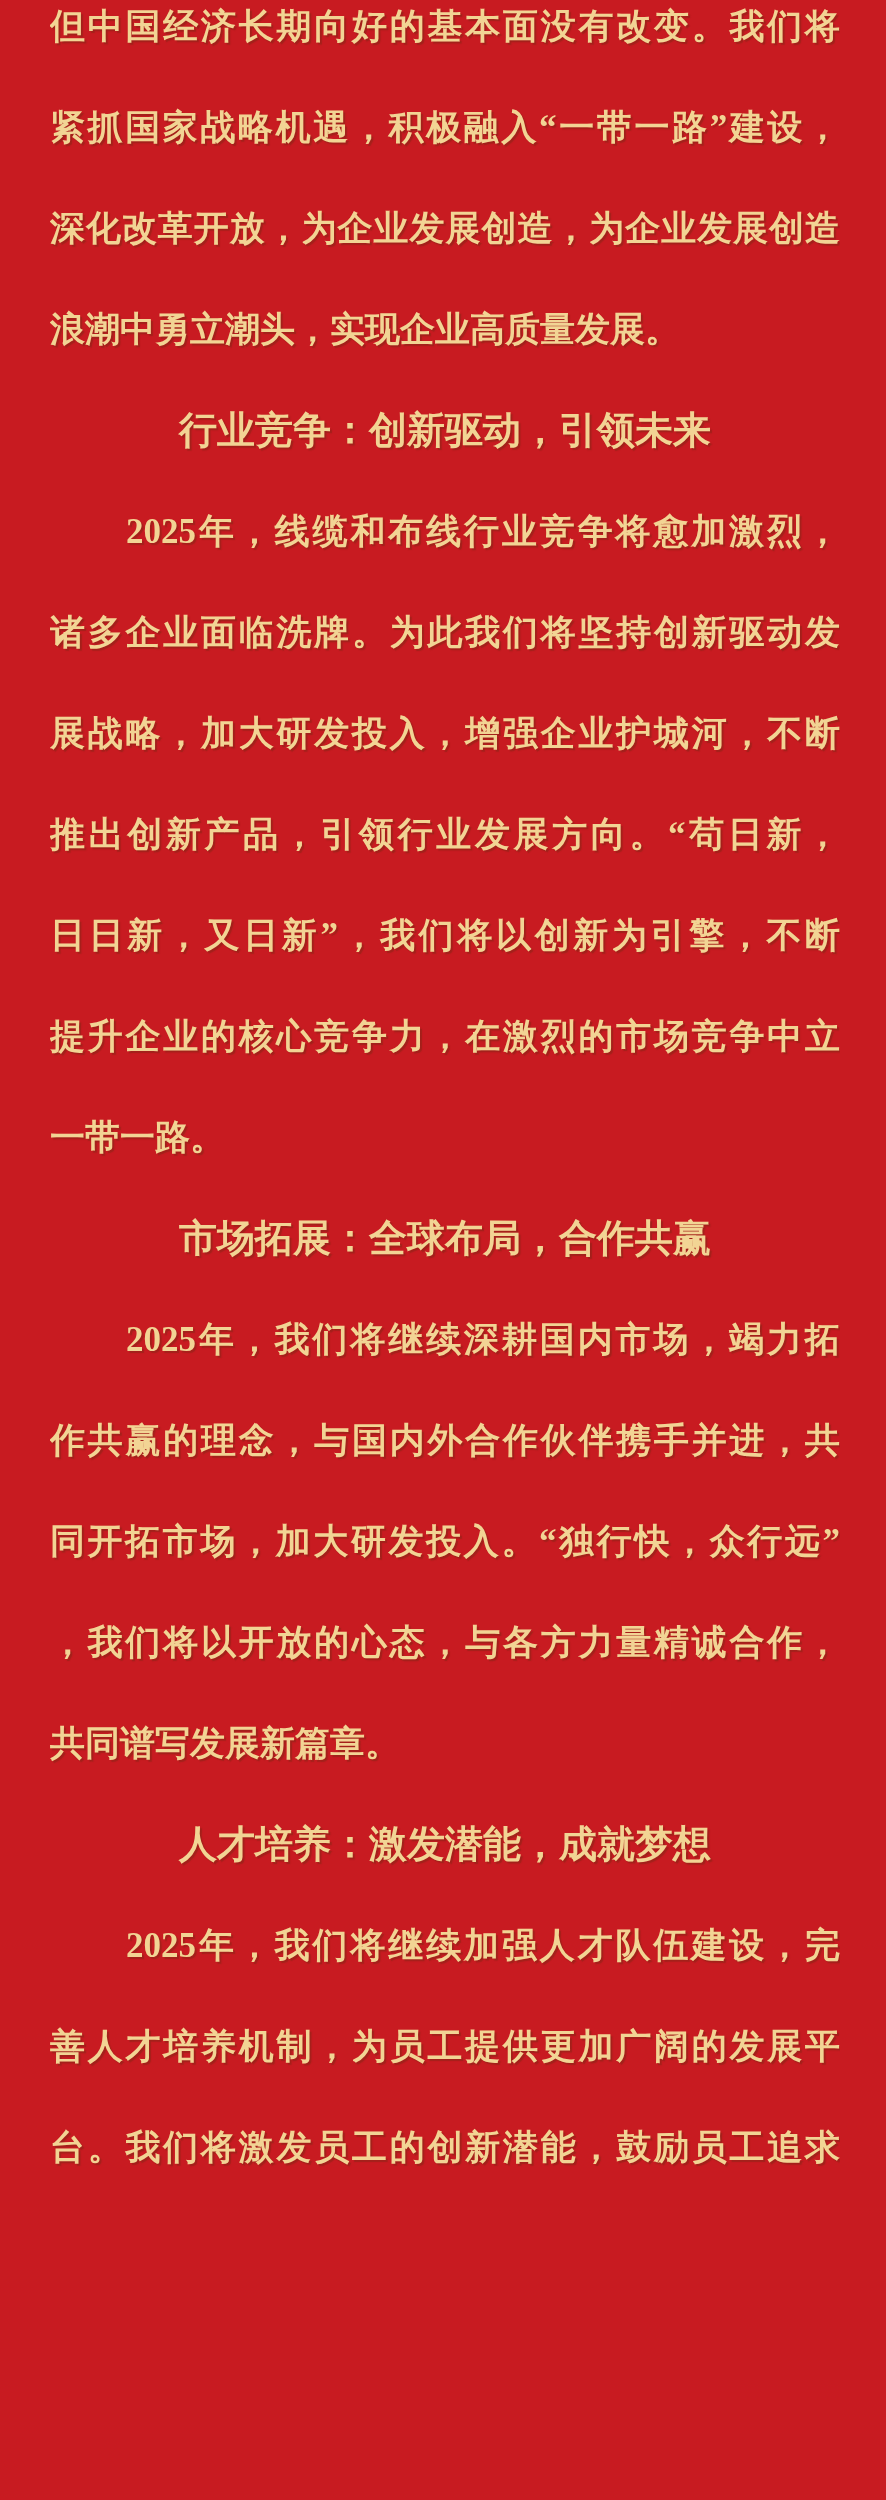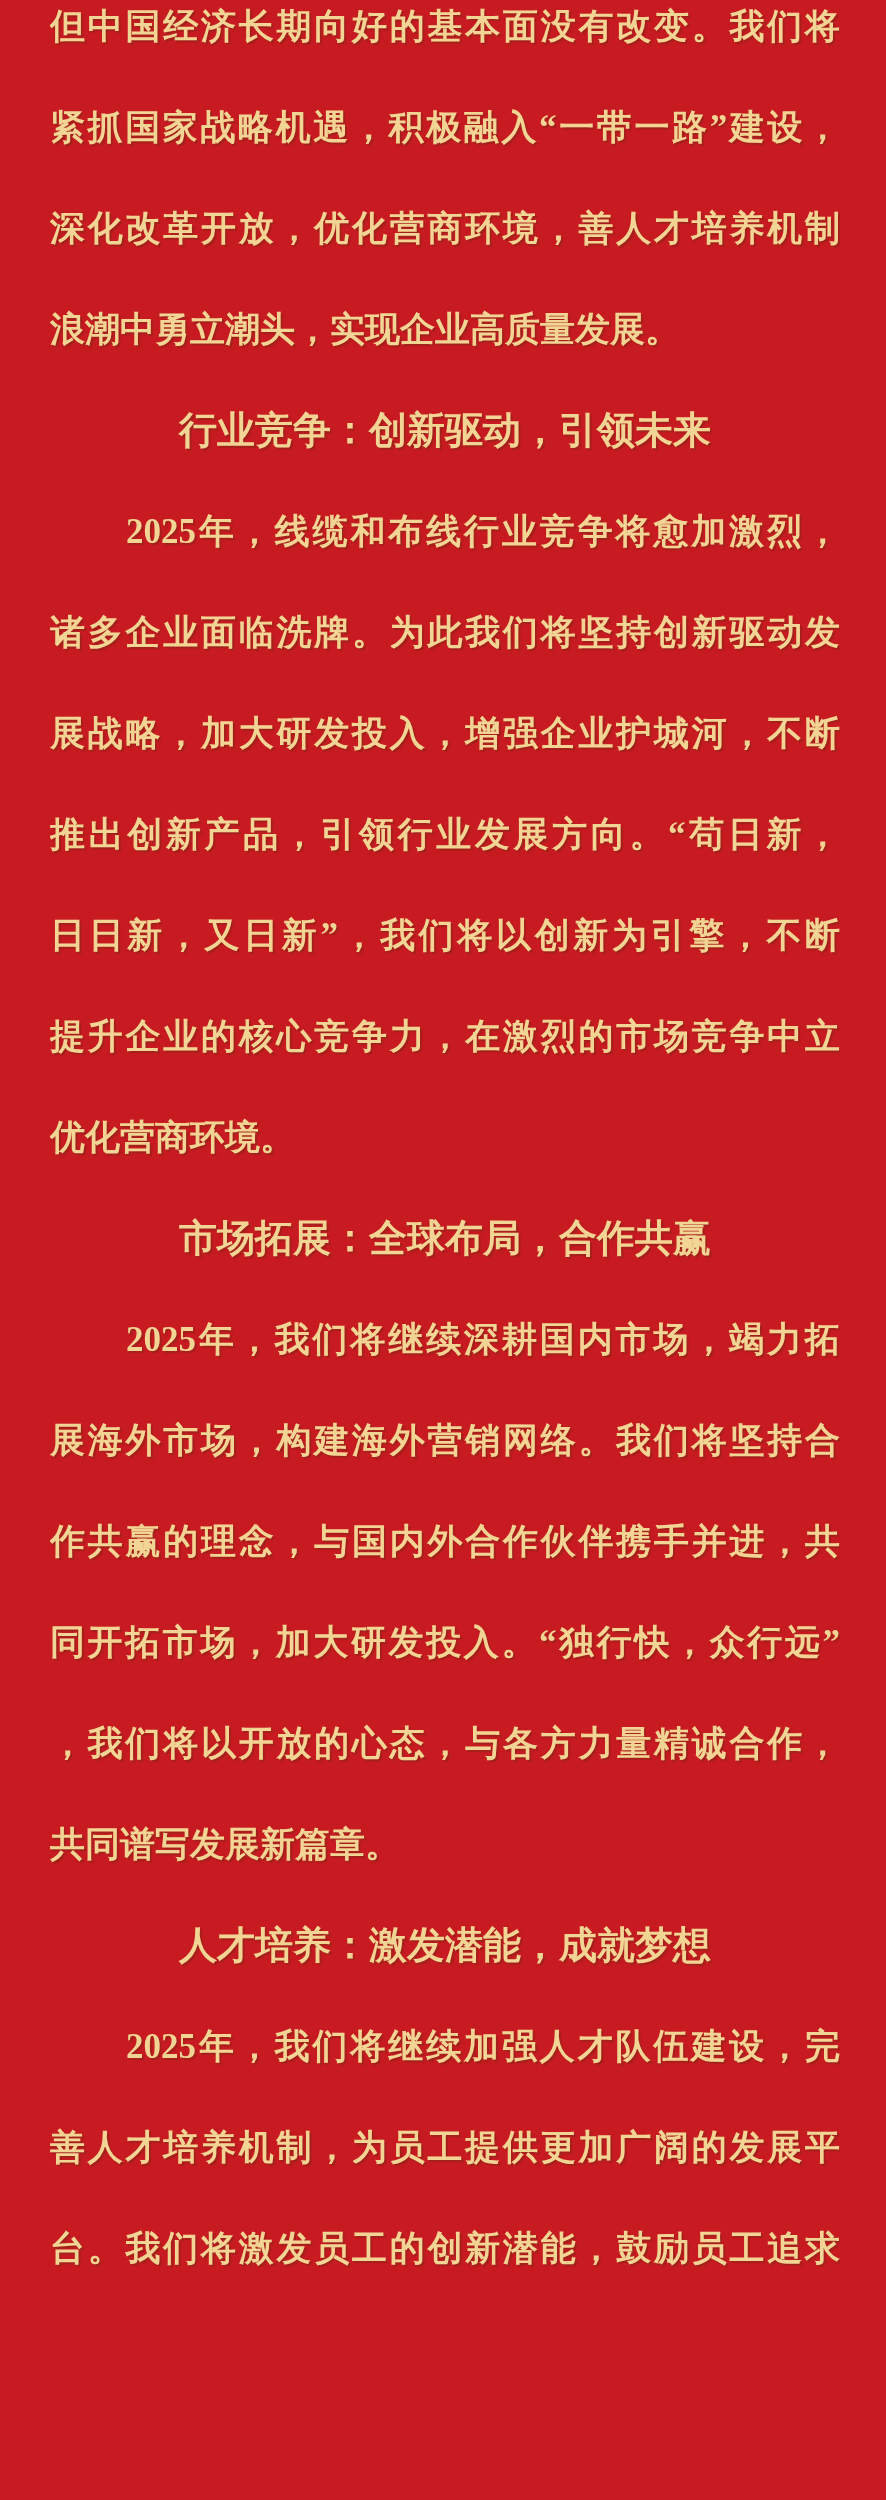--- a/index.html
+++ b/index.html
@@ -45,33 +45,32 @@
     text-align: left;
     text-align-last: center;
   }
 </style>
 </head>
 <body>
 
 <div class="article">
   <div class="line">但中国经济长期向好的基本面没有改变。我们将</div>
   <div class="line">紧抓国家战略机遇，积极融入“一带一路”建设，</div>
-  <div class="line">深化改革开放，优化营商环境，善人才培养机制</div>
+  <div class="line">深化改革开放，为企业发展创造，为企业发展创造</div>
   <div class="line short">浪潮中勇立潮头，实现企业高质量发展。</div>
   <div class="line heading">行业竞争：创新驱动，引领未来</div>
   <div class="line indent">2025年，线缆和布线行业竞争将愈加激烈，</div>
   <div class="line">诸多企业面临洗牌。为此我们将坚持创新驱动发</div>
   <div class="line">展战略，加大研发投入，增强企业护城河，不断</div>
   <div class="line">推出创新产品，引领行业发展方向。“苟日新，</div>
   <div class="line">日日新，又日新”，我们将以创新为引擎，不断</div>
   <div class="line">提升企业的核心竞争力，在激烈的市场竞争中立</div>
-  <div class="line short">优化营商环境。</div>
+  <div class="line short">一带一路。</div>
   <div class="line heading">市场拓展：全球布局，合作共赢</div>
   <div class="line indent">2025年，我们将继续深耕国内市场，竭力拓</div>
-  <div class="line">展海外市场，构建海外营销网络。我们将坚持合</div>
   <div class="line">作共赢的理念，与国内外合作伙伴携手并进，共</div>
   <div class="line">同开拓市场，加大研发投入。“独行快，众行远”</div>
   <div class="line">，我们将以开放的心态，与各方力量精诚合作，</div>
   <div class="line short">共同谱写发展新篇章。</div>
   <div class="line heading">人才培养：激发潜能，成就梦想</div>
   <div class="line indent">2025年，我们将继续加强人才队伍建设，完</div>
   <div class="line">善人才培养机制，为员工提供更加广阔的发展平</div>
   <div class="line">台。我们将激发员工的创新潜能，鼓励员工追求</div>
 </div>
 

